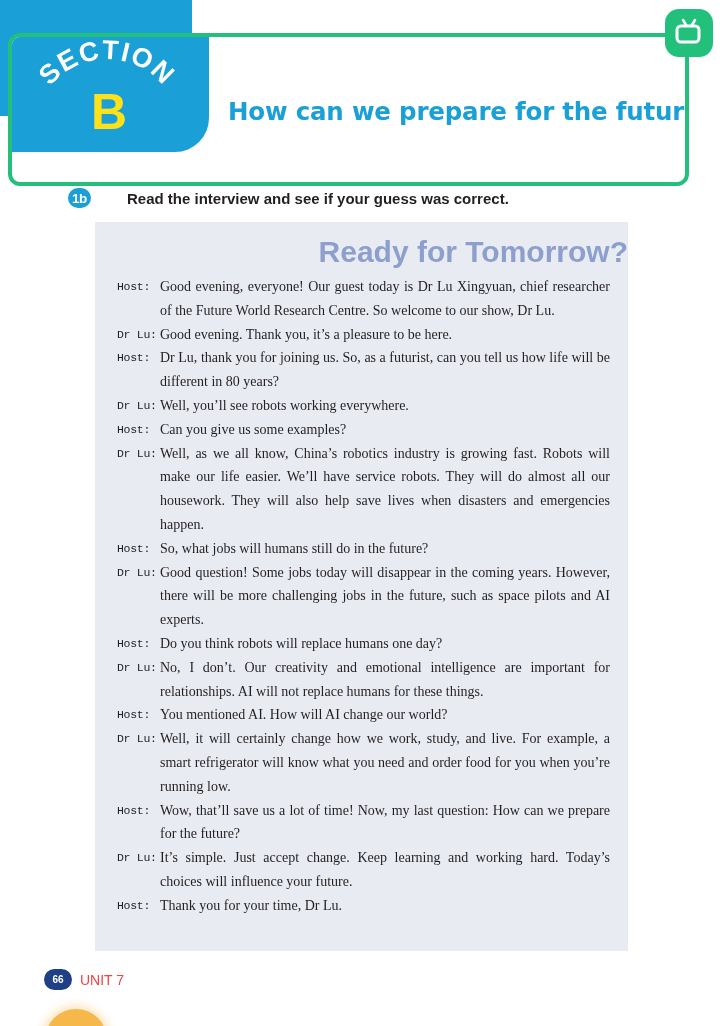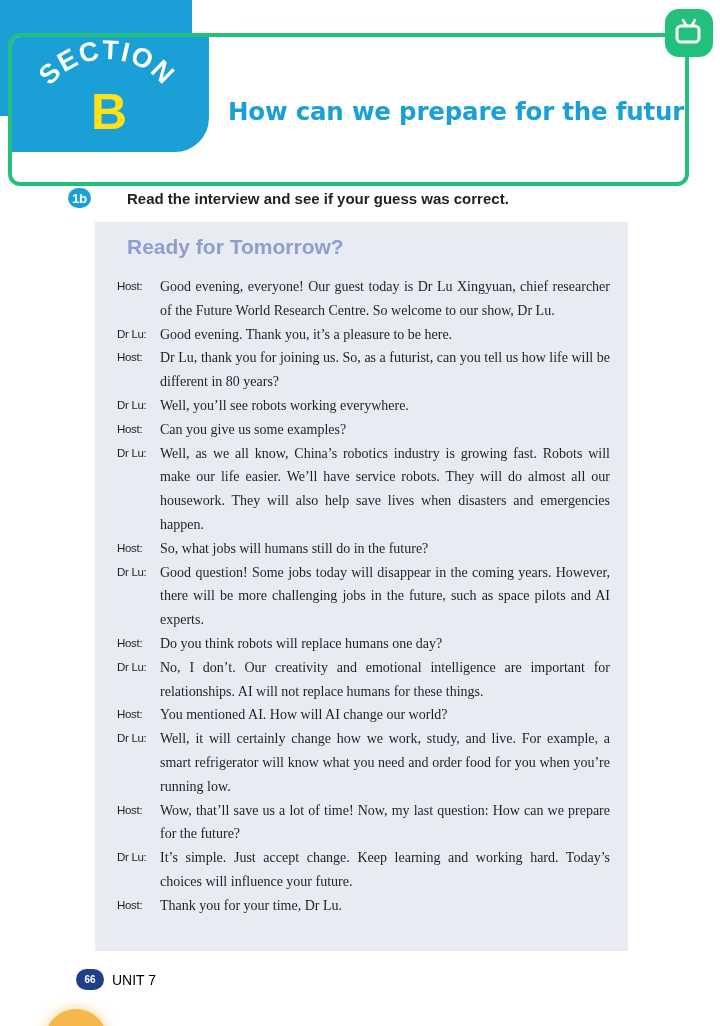--- a/index.html
+++ b/index.html
@@ -57,50 +57,49 @@
     }
     .instruction-text {
       font-family: Liberation Sans, sans-serif; font-weight: 700; font-size: 15px; color: #231f20;
     }
 
     .reading-panel {
       position: absolute; left: 95px; top: 222px; width: 533px; height: 729px;
       background: #e9ebf3;
     }
     .reading-title {
-      position: absolute; left: 0; top: 13px; width: 100%; text-align: left;
-      font-family: "Liberation Sans", sans-serif; font-weight: 700; font-size: 21px;
+      position: absolute; left: 0; top: 13px; width: 100%; text-align: right;
+      font-family: "Liberation Sans", sans-serif; font-weight: 700; font-size: 30px;
       color: #8d9fcc;
-      padding-left: 32px;
     }
     .dialogue {
       position: absolute; left: 22px; top: 53px; width: 493px;
     }
     .turn { display: flex; align-items: flex-start; }
     .speaker {
       width: 43px; flex: none;
-      font-family: Liberation Sans, sans-serif; font-size: 11.5px; color: #231f20;
+      font-family: Liberation Mono, monospace; font-size: 11.5px; color: #231f20;
       line-height: 23.8px; white-space: nowrap; letter-spacing: -0.3px;
     }
     .line {
       flex: 1; font-family: "Liberation Serif", serif; font-size: 14px;
       line-height: 23.8px; color: #231f20; text-align: justify;
     }
 
     .footer {
-      position: absolute; left: 44px; top: 969px; display: flex; align-items: center; margin-left: 32px;
+      position: absolute; left: 44px; top: 969px; display: flex; align-items: center;
     }
     .page-badge {
       width: 28px; height: 21px; border-radius: 11px; background: #1f3f86;
       color: #fff; font-family: "Liberation Sans", sans-serif; font-weight: 700;
       font-size: 10px; display: flex; align-items: center; justify-content: center;
       margin-right: 8px;
     }
     .unit-label {
-      font-family: "Liberation Sans", sans-serif; font-size: 14px; color: #000000;
+      font-family: "Liberation Sans", sans-serif; font-size: 14px; color: #ef4444;
     }
     .yellow-blob {
       position: absolute; left: 45px; top: 1009px; width: 62px; height: 62px;
       border-radius: 50%; background: #f6b84a;
       box-shadow: 0 0 8px 4px rgba(246, 184, 74, 0.35);
     }
   </style>
 </head>
 <body>
 

